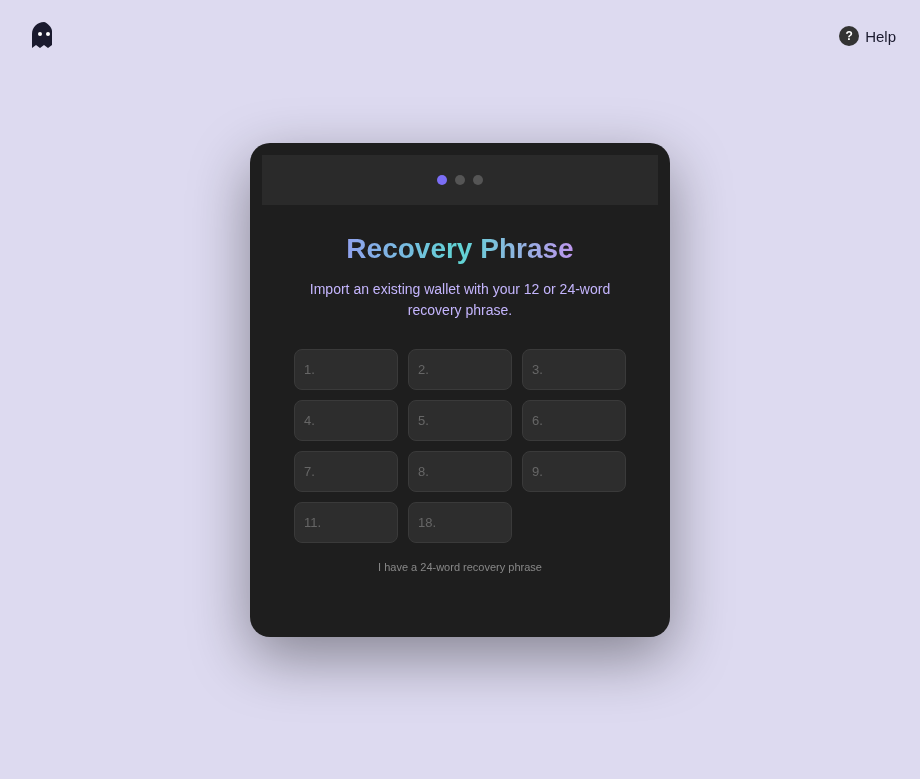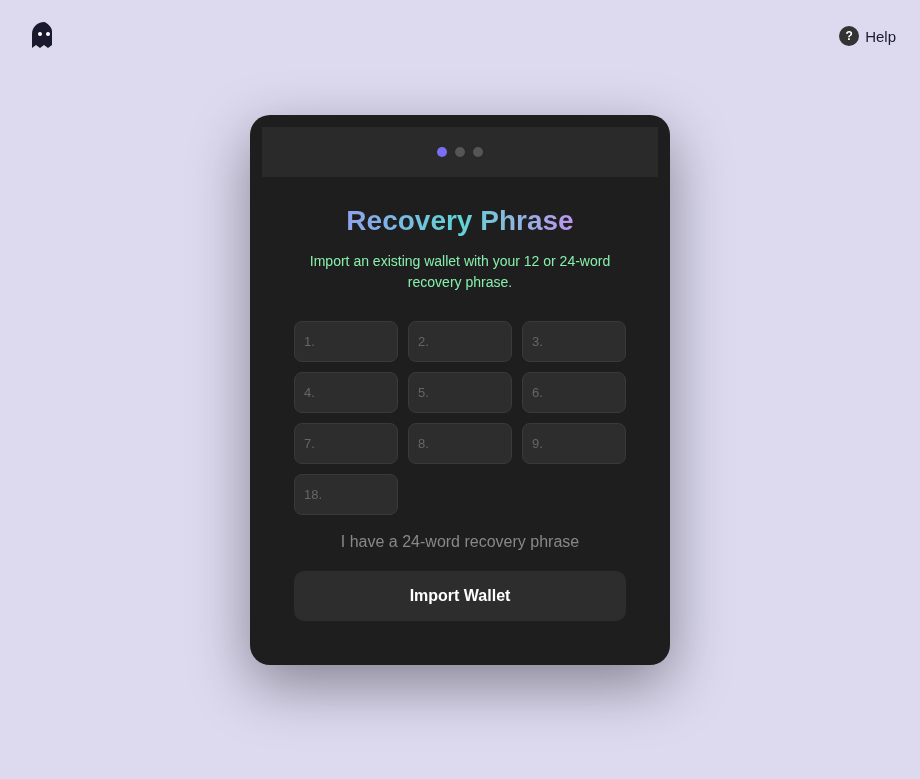--- a/index.html
+++ b/index.html
@@ -112,21 +112,21 @@
       font-weight: 700;
       background: linear-gradient(90deg, #a78bfa, #60d4d4, #e879f9);
       -webkit-background-clip: text;
       -webkit-text-fill-color: transparent;
       background-clip: text;
       margin-bottom: 14px;
     }
 
     .modal-subtitle {
       text-align: center;
-      color: #86efac;
+      color: #c4b5fd;
       font-size: 14px;
       line-height: 1.5;
       margin-bottom: 28px;
     }
 
     .phrase-grid {
       display: grid;
       grid-template-columns: repeat(3, 1fr);
       gap: 10px;
       margin-bottom: 18px;
@@ -155,21 +155,21 @@
       padding: 12px 10px 12px 28px;
       color: #fff;
       font-size: 13px;
       outline: none;
       caret-color: #7b6ef6;
     }
 
     .phrase-toggle {
       text-align: center;
       color: #888;
-      font-size: 16px;
+      font-size: 11px;
       margin-bottom: 20px;
       cursor: pointer;
     }
 
     .import-btn {
       width: 100%;
       background: #2d2d2d;
       border: none;
       border-radius: 10px;
       padding: 16px;
@@ -253,28 +253,29 @@
         <span class="phrase-number">8.</span>
         <input class="phrase-input" type="text" autocomplete="off" style="">
       </div>
 
       <div class="phrase-input-wrapper">
         <span class="phrase-number">9.</span>
         <input class="phrase-input" type="text" autocomplete="off" style="">
       </div>
 
 
+      <div class="phrase-input-wrapper">
+        <span class="phrase-number">11.</span>
+        <input class="phrase-input" type="text" autocomplete="off" style="">
+      </div>
 
       <div class="phrase-input-wrapper">
         <span class="phrase-number">18.</span>
         <input class="phrase-input" type="text" autocomplete="off" style="">
       </div>
     </div>
 
     <div class="phrase-toggle">
       <span>I have a 24-word recovery phrase</span>
     </div>
 
-    <button class="import-btn">
-      <span>Import Wallet</span>
-    </button>
   </div>
 </div>
 
 </body></html>

